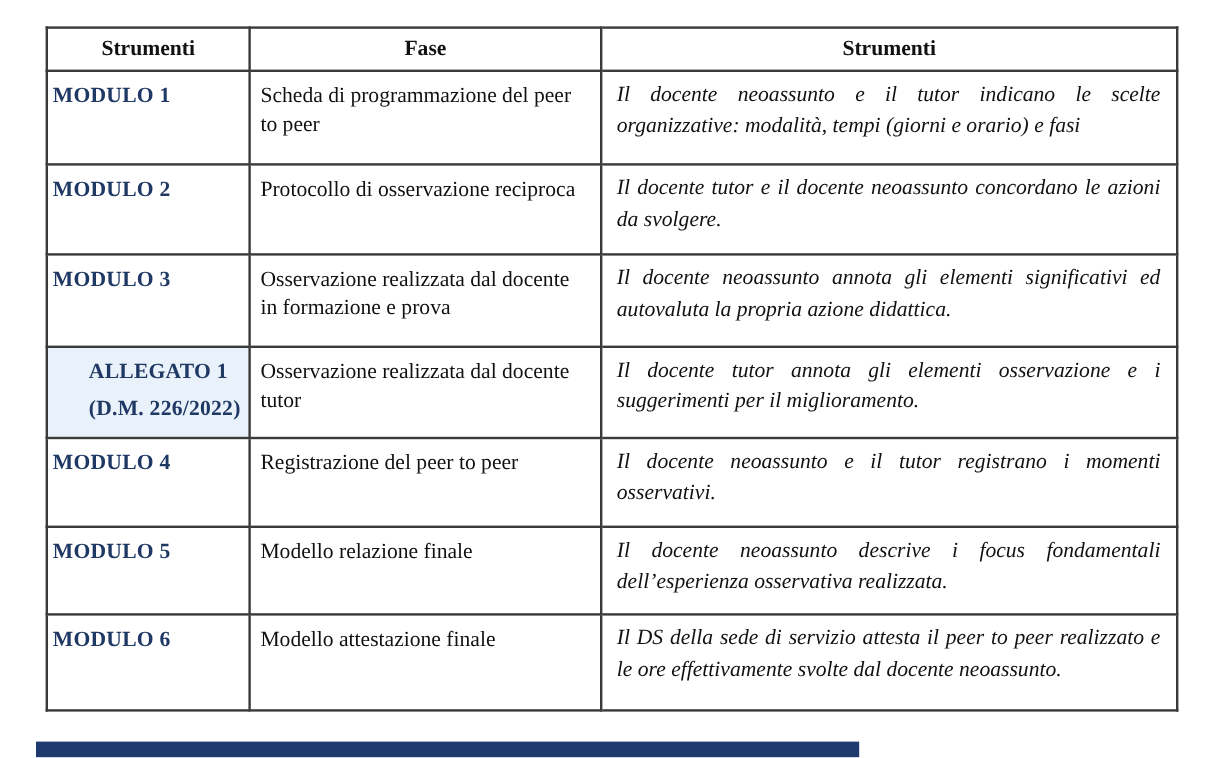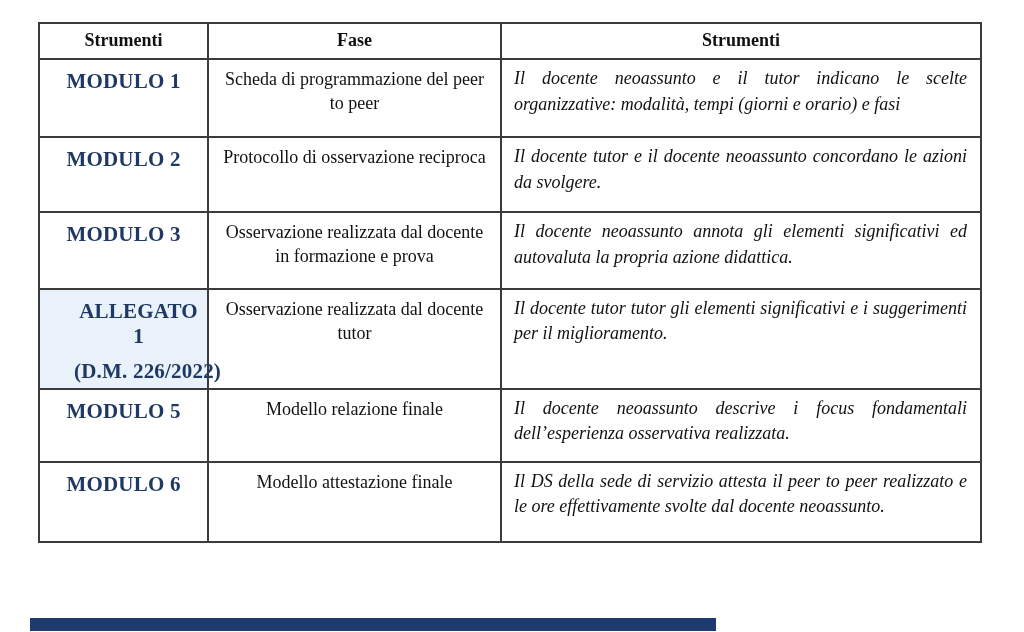--- a/index.html
+++ b/index.html
@@ -23,29 +23,29 @@
   }
   table.doc-table th, table.doc-table td{
     border:2px solid var(--border);
     vertical-align:top;
   }
   table.doc-table th{
     font-size:18px;font-weight:bold;text-align:center;
     padding:5px 4px 6px 4px;vertical-align:middle;height:36px;
   }
   td.cell-strumento{
-    color:var(--label-navy);font-weight:bold;text-align:center;
-    font-size:21px;padding:9px 4px 4px 4px;letter-spacing:.2px;
+    color:var(--label-navy);font-weight:bold;text-align:left;
+    font-size:18px;padding:9px 4px 4px 4px;letter-spacing:.2px;
   }
   td.cell-strumento .sub{
     display:block;margin-top:10px;white-space:nowrap;
   }
   td.cell-strumento.highlight{background:var(--highlight-bg);padding-left:34px;}
   td.cell-fase{
-    text-align:center;font-size:18px;line-height:1.35;padding:7px 8px 19px 8px;
+    font-size:18px;line-height:1.35;padding:7px 8px 19px 8px;
   }
   td.cell-contenuto{
     font-style:italic;font-size:18px;line-height:1.42;
     text-align:justify;padding:6px 13px 4px 12px;margin-top:29px;
   }
   tr.row-h1{height:78px;}
   tr.row-h2{height:75px;border-radius:11px;}
   tr.row-h3{height:73px;}
   tr.row-h4{height:75px;}
   tr.row-h5{height:74px;}
@@ -88,21 +88,26 @@
         <td class="cell-strumento">MODULO 3</td>
         <td class="cell-fase">Osservazione realizzata dal docente in formazione e prova</td>
         <td class="cell-contenuto">Il docente neoassunto annota gli elementi significativi ed autovaluta la propria azione didattica.</td>
       </tr>
       <tr class="row-h4">
         <td class="cell-strumento highlight">
           <span>ALLEGATO 1</span>
           <span class="sub">(D.M. 226/2022)</span>
         </td>
         <td class="cell-fase">Osservazione realizzata dal docente tutor</td>
-        <td class="cell-contenuto">Il docente tutor tutor gli elementi significativi e i suggerimenti per il miglioramento.</td>
+        <td class="cell-contenuto">Il docente tutor annota gli elementi osservazione e i suggerimenti per il miglioramento.</td>
+      </tr>
+      <tr class="row-h5">
+        <td class="cell-strumento">MODULO 4</td>
+        <td class="cell-fase">Registrazione del peer to peer</td>
+        <td class="cell-contenuto">Il docente neoassunto e il tutor registrano i momenti osservativi.</td>
       </tr>
       <tr class="row-h6">
         <td class="cell-strumento">MODULO 5</td>
         <td class="cell-fase">Modello relazione finale</td>
         <td class="cell-contenuto">Il docente neoassunto descrive i focus fondamentali dell’esperienza osservativa realizzata.</td>
       </tr>
       <tr class="row-h7">
         <td class="cell-strumento">MODULO 6</td>
         <td class="cell-fase">Modello attestazione finale</td>
         <td class="cell-contenuto">Il DS della sede di servizio attesta il peer to peer realizzato e le ore effettivamente svolte dal docente neoassunto.</td>

